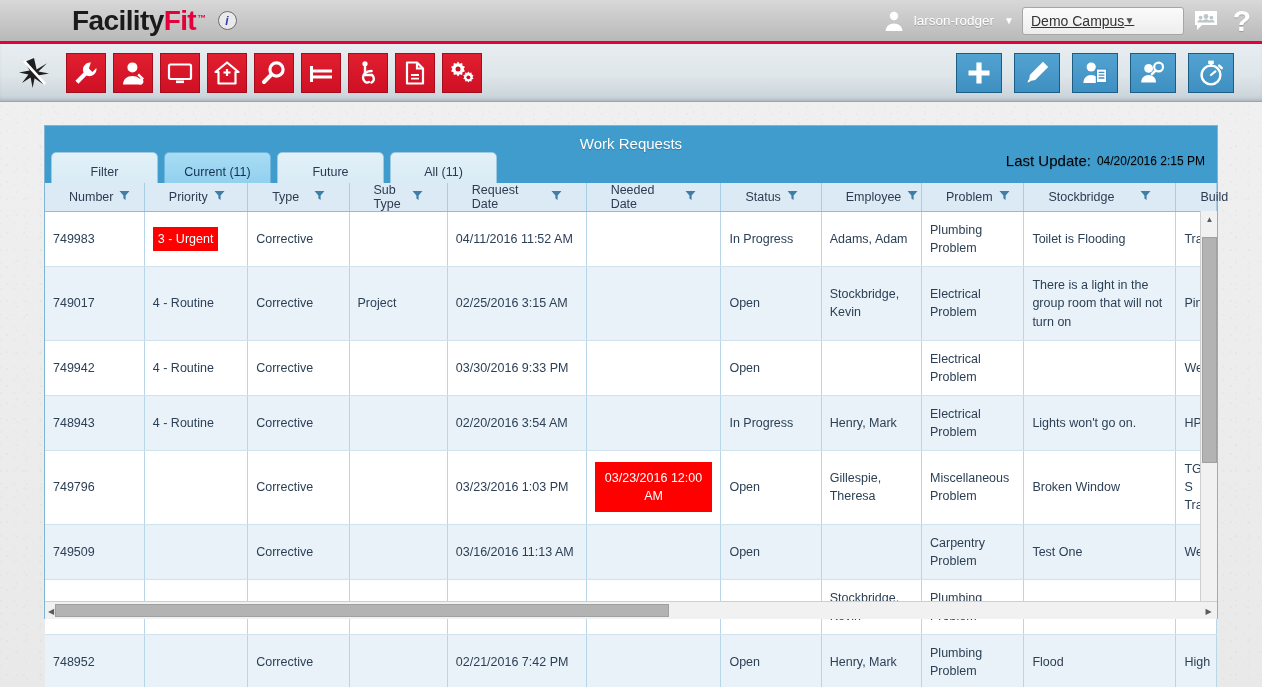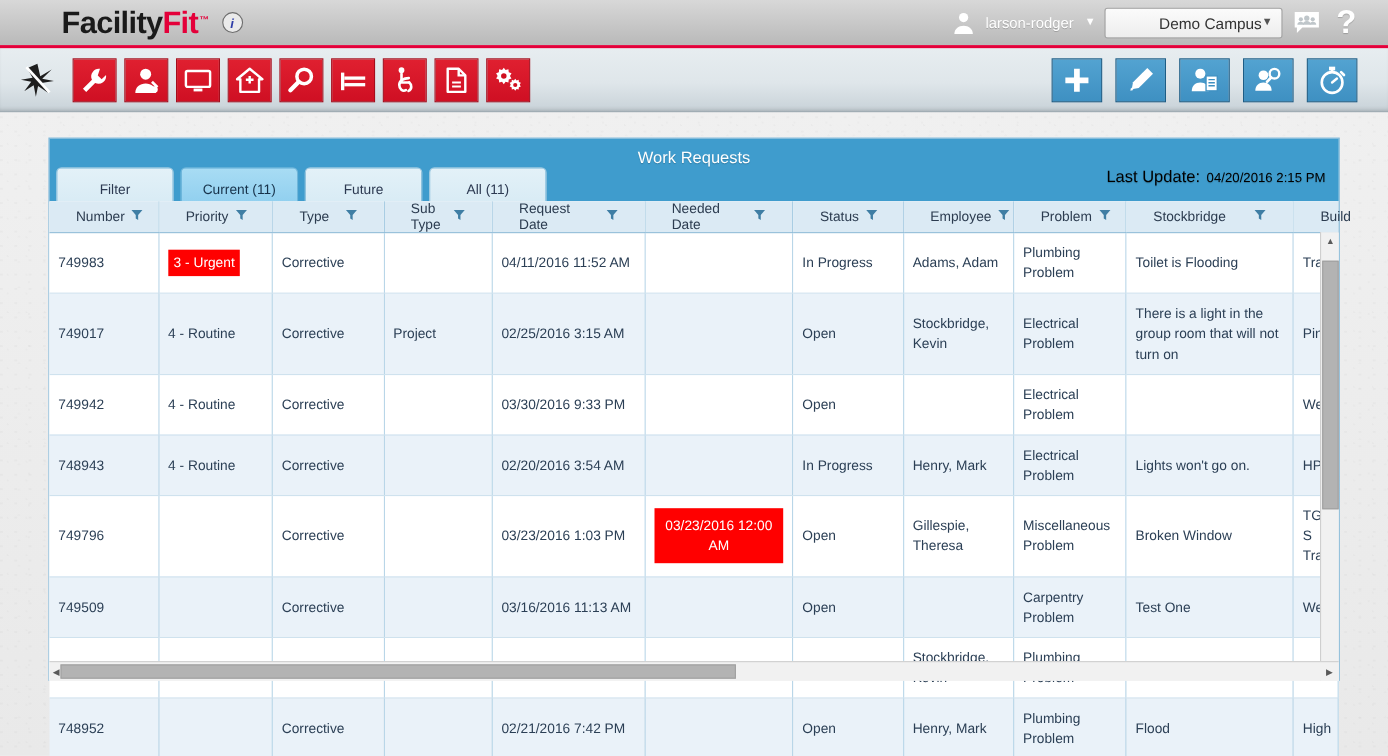--- a/index.html
+++ b/index.html
@@ -23,54 +23,55 @@
 
   
   .topbar {
     position: relative;
     height: 44px;
     background: linear-gradient(180deg, #d8d8d8 0%, #c9c9c9 48%, #b9b9b9 100%);
     border-bottom: 3px solid #e4003a;
     display: flex; align-items: center;
   }
   .brand {
-    margin-left: 56px;
+    margin-left: 72px;
     font-size: 28px;
     font-weight: bold;
     letter-spacing: -0.6px;
     display: flex; align-items: baseline;
     line-height: 1;
   }
   .brand .b1 { color: #1a1a1a; }
   .brand .b2 { color: #e4003a; }
   .brand .tm { color: #e4003a; font-size: 9px; margin-left: 1px; position: relative; top: -9px;}
   .info-icon {
     margin-left: 12px;
     width: 19px; height: 19px; border-radius: 50%;
     border: 1.4px solid #6d6d6d;
     background: #eaeaea;
     color: #2f3ea8; font-size: 12px; font-style: italic; font-weight: bold;
     display: inline-flex; align-items: center; justify-content: center;
     align-self: center;
   }
   .topbar-right {
-    margin-left: auto; margin-right: 24px;
+    margin-left: auto; margin-right: 6px;
     display: flex; align-items: center; gap: 8px;
   }
   .user-block { display: flex; align-items: center; gap: 8px; }
   .avatar-icon { width: 24px; height: 24px; display: block; }
   .user-name { color: #ffffff; font-size: 13.5px; text-shadow: 0 1px 0 rgba(0,0,0,0.18); }
   .caret { color: #ffffff; font-size: 10px; margin-left: 2px; }
   .campus-select {
     width: 162px; height: 28px;
     background: linear-gradient(180deg, #fbfbfb, #ededed);
     border: 1px solid #a6a6a6; border-radius: 3px;
     display: flex; align-items: center; padding: 0 8px;
     font-size: 14px; color: #333;
-    justify-content: flex-end;
+    justify-content: flex-start;
+    text-decoration: underline;
   }
   .campus-select .sel-caret { color: #555; font-size: 10px; }
   .icon-btn-plain { width: 28px; height: 26px; display: flex; align-items: center; justify-content: center; }
   .help-icon { color: #ffffff; font-size: 30px; font-weight: bold; line-height: 1; text-shadow: 0 1px 1px rgba(0,0,0,0.2); }
 
   
   .toolbar {
     position: relative;
     height: 58px;
     background: linear-gradient(180deg, #e7edf0 0%, #dfe6ea 55%, #c8d2d8 100%);

